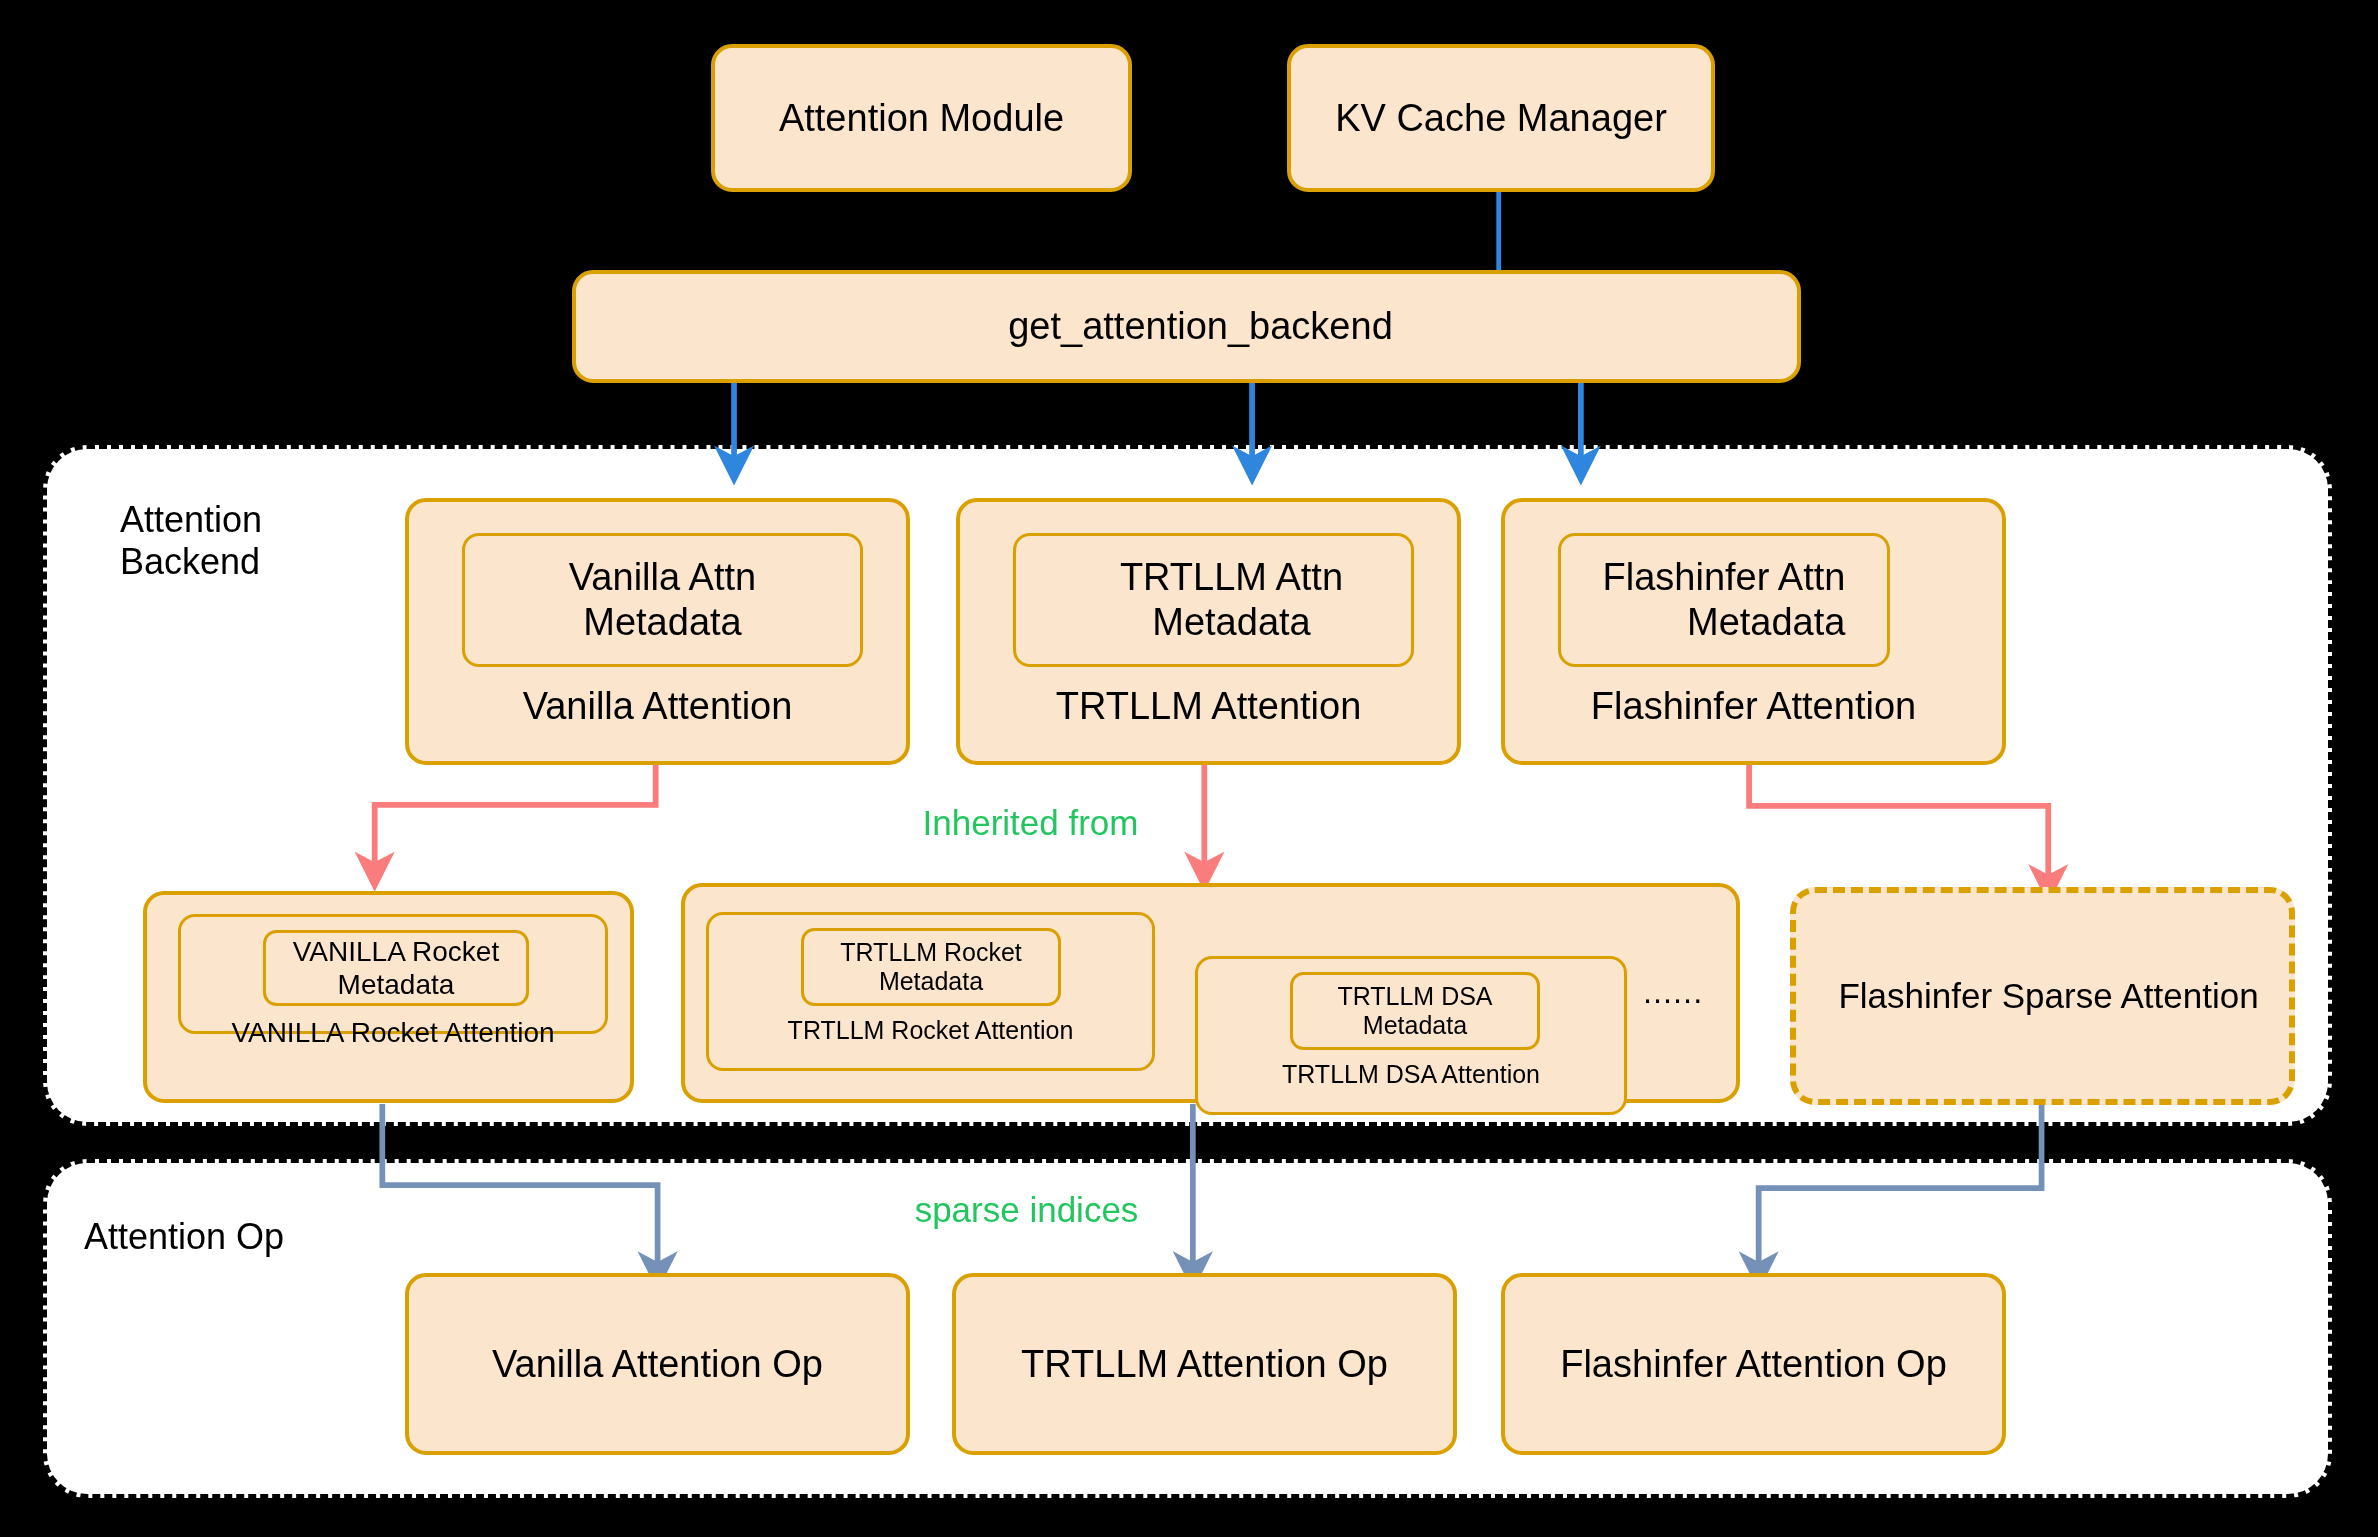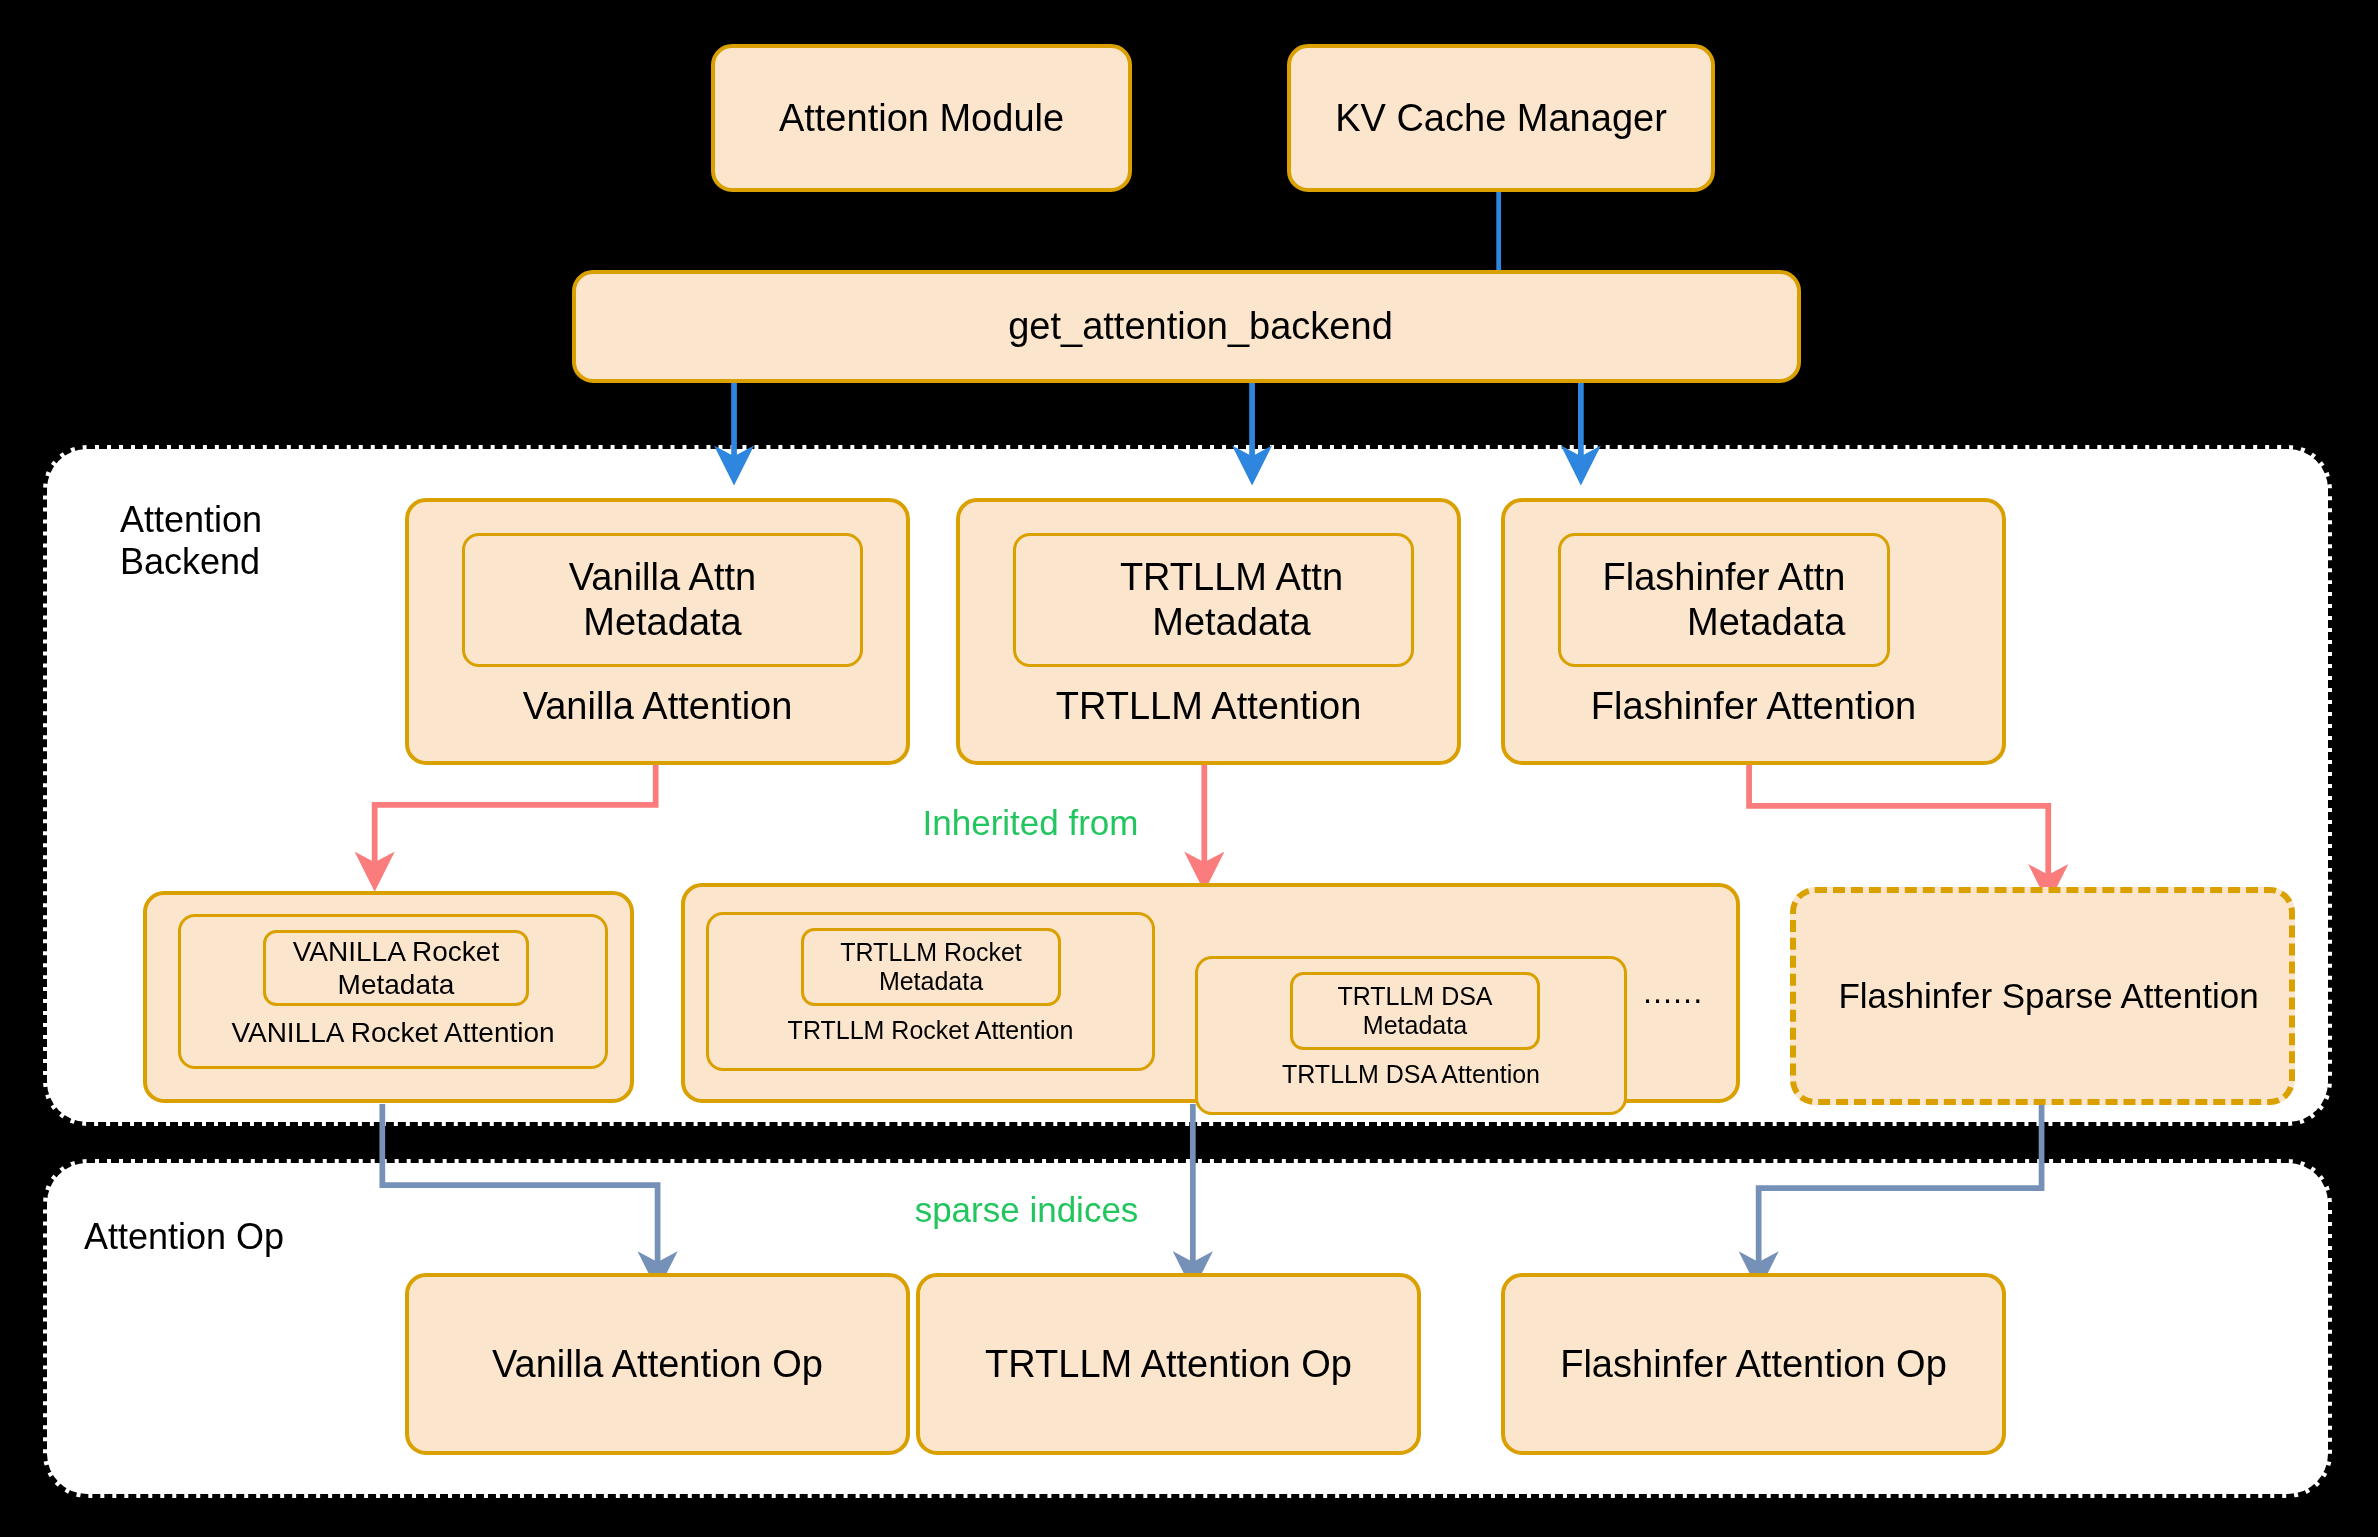--- a/index.html
+++ b/index.html
@@ -141,21 +141,21 @@
 
   <div class="node group" style="left:1501px; top:498px; width:505px; height:267px;">
     <div class="node thin t-40" style="position:absolute; left:53px; top:31px; width:332px; height:134px; white-space:pre-line; border-radius:17px;text-align:right;">Flashinfer Attn
 Metadata</div>
     <div class="t-40" style="position:absolute; left:0; top:182px; width:100%; text-align:center;">Flashinfer Attention</div>
   </div>
 
   <div class="edge-label" style="left:849px; top:803px; width:363px;">Inherited from</div>
 
   <div class="node group" style="left:143px; top:891px; width:491px; height:212px;">
-    <div class="node thin" style="position:absolute; left:31px; top:19px; width:430px; height:155px; border-radius:17px; display:block;">
+    <div class="node thin" style="position:absolute; left:31px; top:19px; width:430px; height:120px; border-radius:17px; display:block;">
       <div class="node thin t-29" style="position:absolute; left:82px; top:13.4px; width:266px; height:76px; white-space:pre-line; border-radius:13.4px; border-width:3.8px;">VANILLA Rocket
 Metadata</div>
       <div class="t-29" style="position:absolute; left:0; top:99px; width:100%; text-align:center;">VANILLA Rocket Attention</div>
     </div>
   </div>
 
   <div class="node group" style="left:681px; top:883px; width:1059px; height:220px;">
     <div class="node thin" style="position:absolute; left:21px; top:25px; width:449px; height:159px; border-radius:17px; display:block;">
       <div class="node thin t-26" style="position:absolute; left:92px; top:13.4px; width:260px; height:78px; white-space:pre-line; border-radius:13.4px; border-width:3.8px;">TRTLLM Rocket
 Metadata</div>
@@ -170,18 +170,18 @@
 
     <div class="ellipsis" style="left:958px; top:86px;">......</div>
   </div>
 
   <div class="node dashed t-37" style="left:1790px; top:887px; width:505px; height:218px;padding-left:12px;">Flashinfer Sparse Attention</div>
 
   <div class="edge-label" style="left:826px; top:1190px; width:401px;">sparse indices</div>
 
   <div class="node t-40" style="left:405px; top:1273px; width:505px; height:182px;">Vanilla Attention Op</div>
 
-  <div class="node t-40" style="left:916px; top:1273px; width:505px; height:182px;">TRTLLM Attention Op</div>
+  <div class="node t-40" style="left:952px; top:1273px; width:505px; height:182px;">TRTLLM Attention Op</div>
 
   <div class="node t-40" style="left:1501px; top:1273px; width:505px; height:182px;">Flashinfer Attention Op</div>
 
 </div>
 
 
 </body></html>

